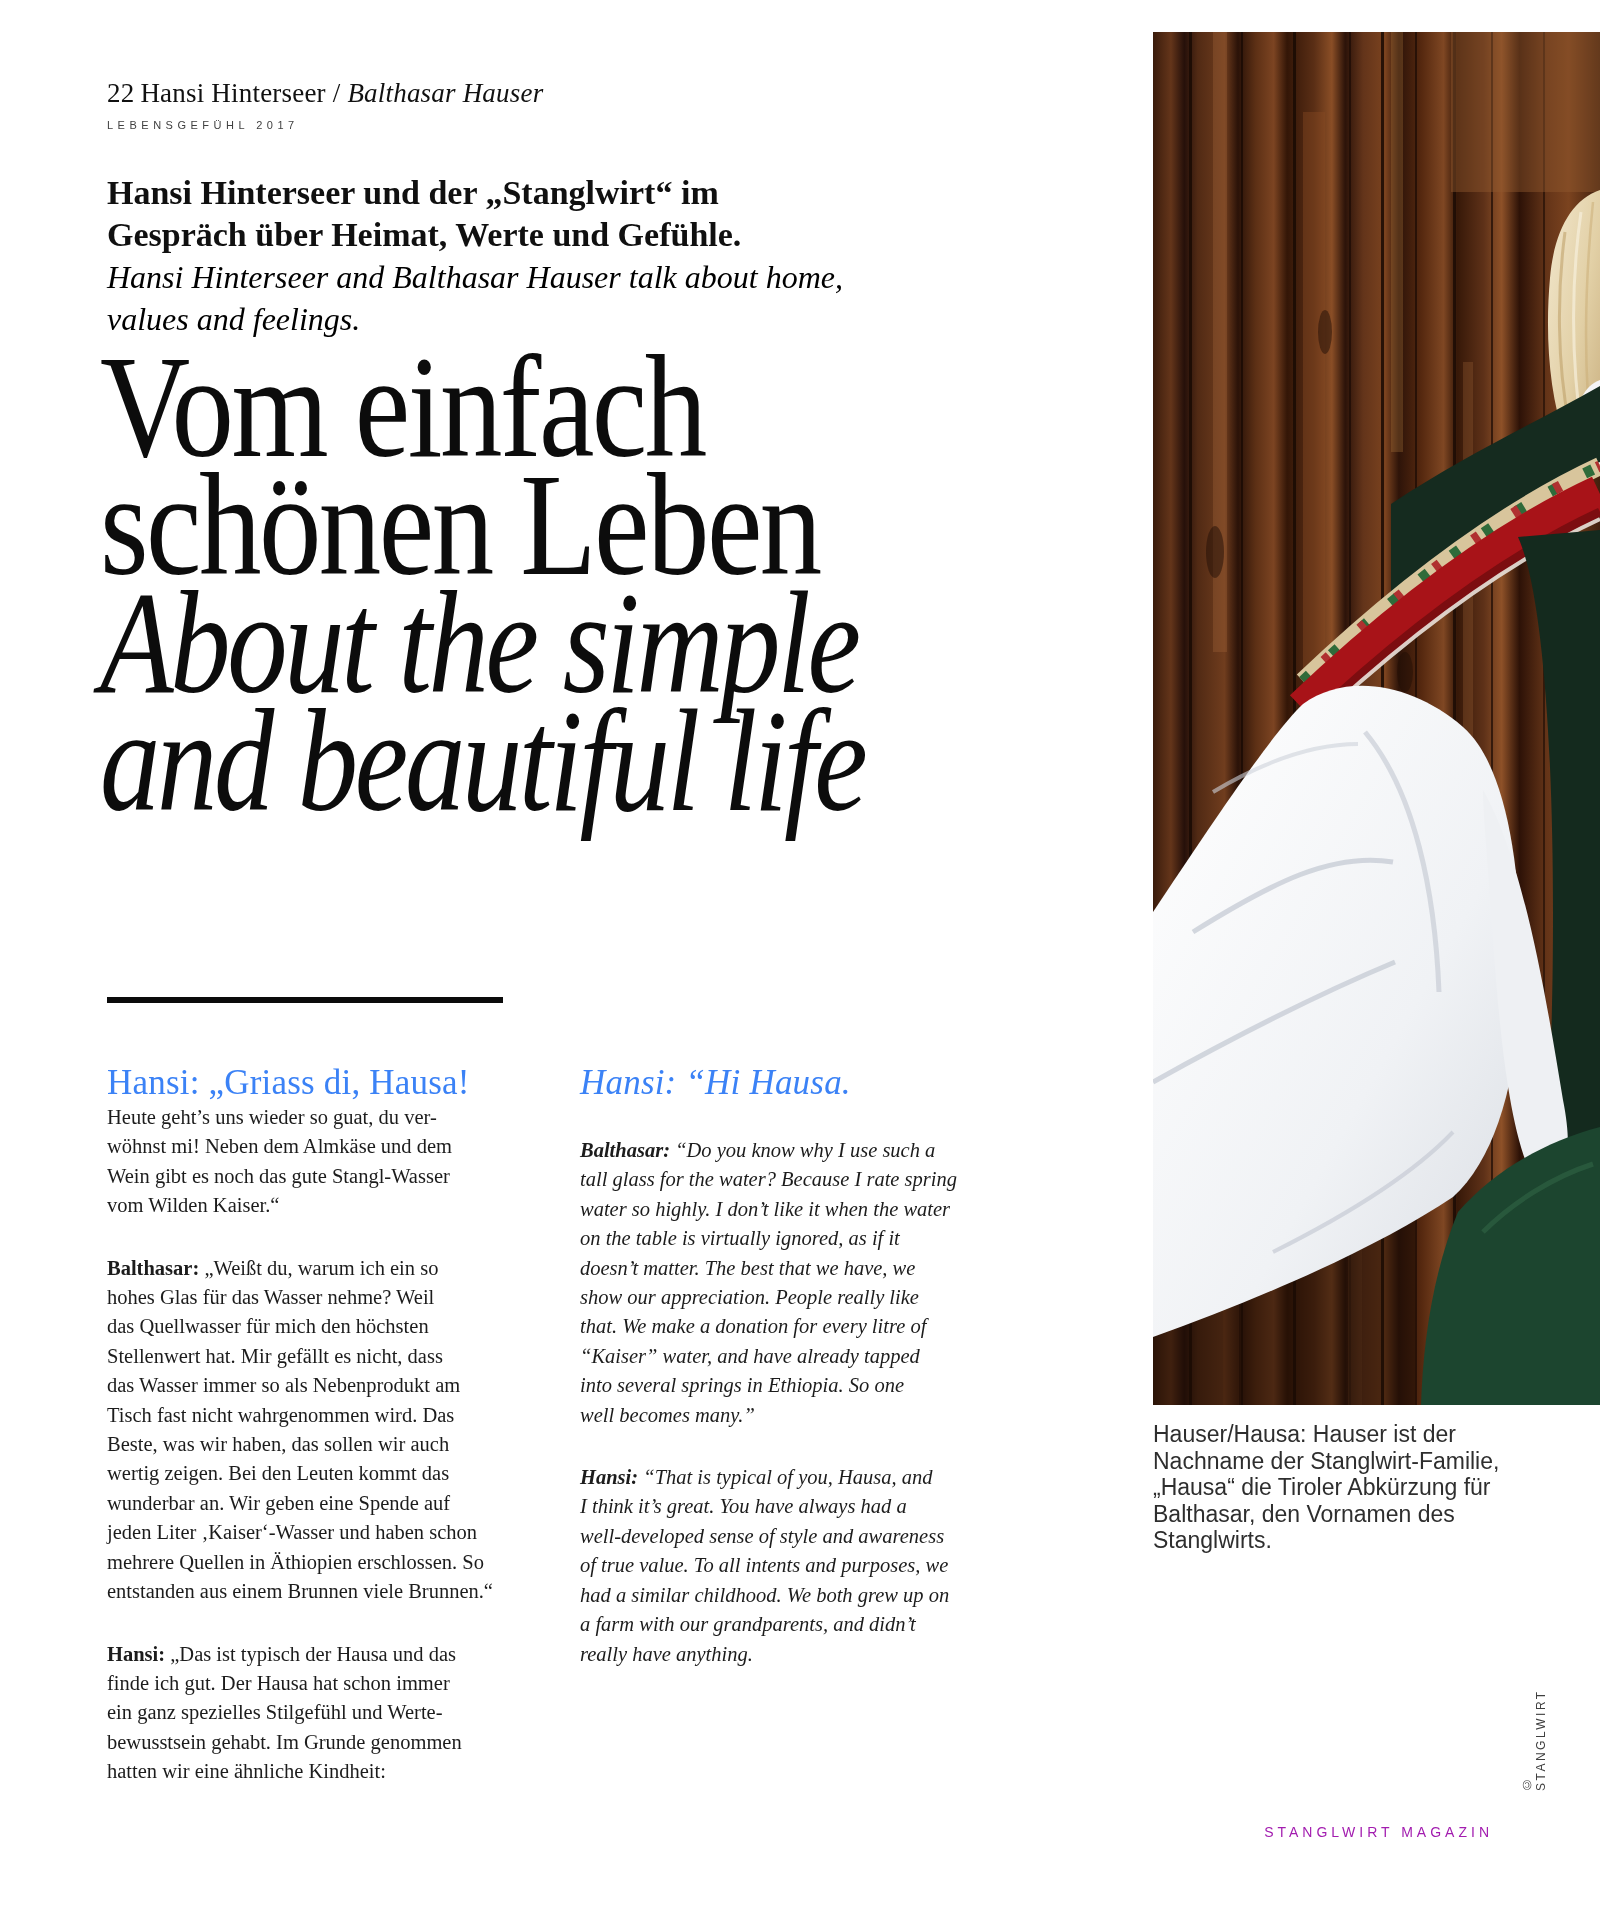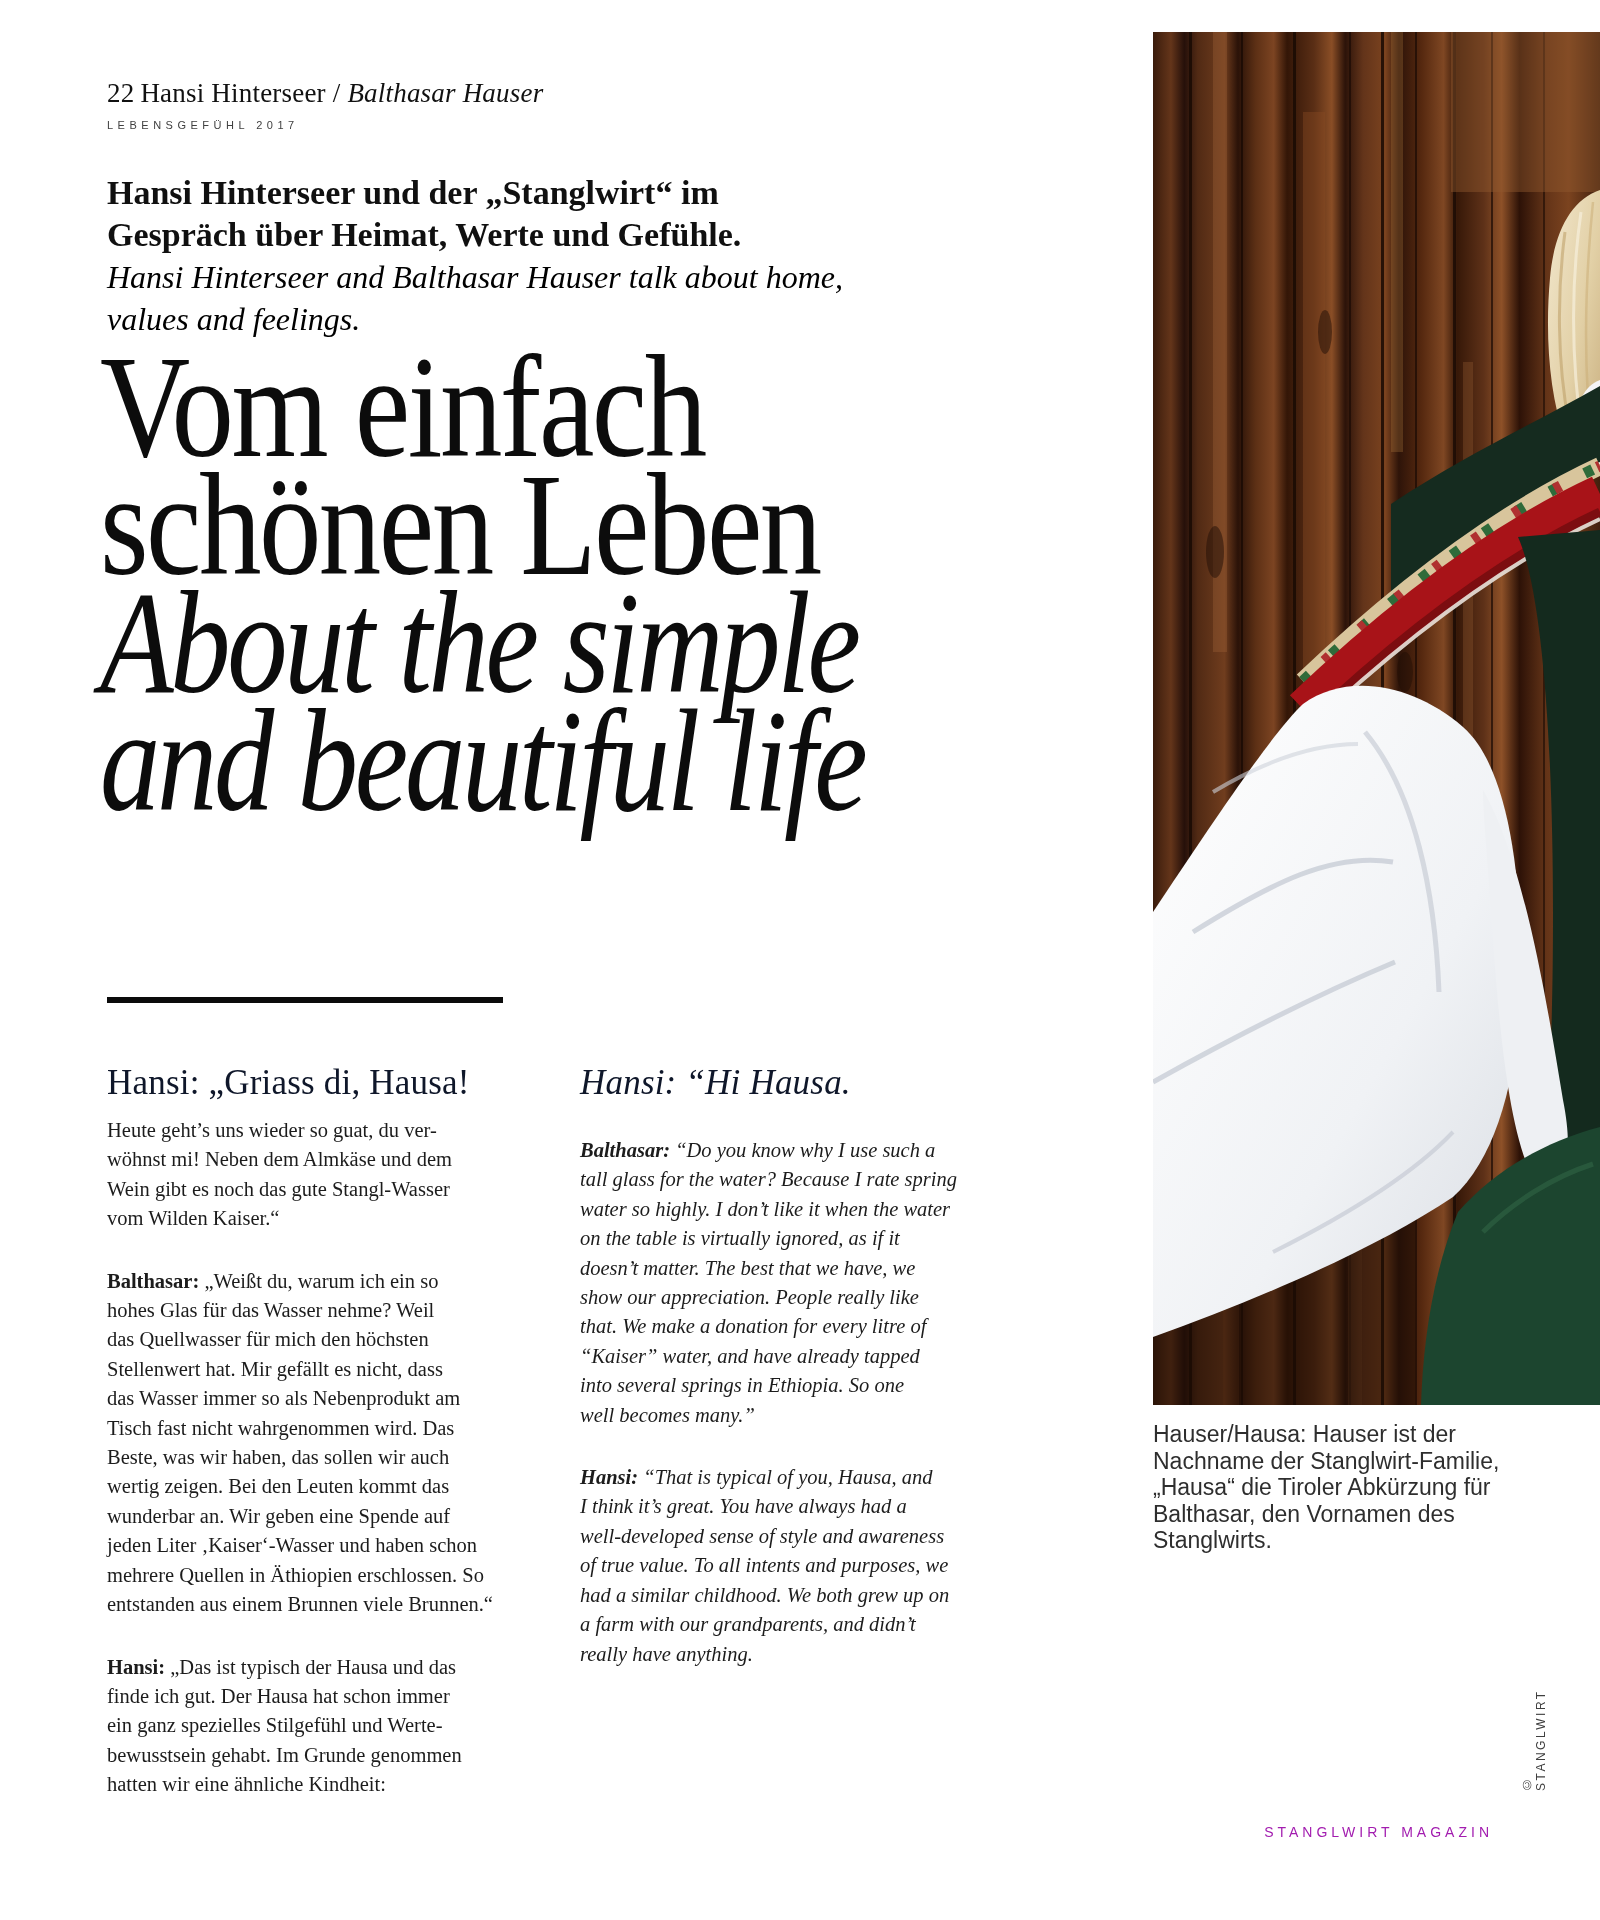--- a/index.html
+++ b/index.html
@@ -29,24 +29,24 @@
     letter-spacing:-3px; transform:scaleX(.85); transform-origin:0 50%;
     white-space:pre;
   }
   .hl.en { font-style:italic; transform:scaleX(.82); letter-spacing:-4px; }
   
   .rule { position:absolute; left:107px; top:997px; width:396px; height:6px; background:#0b0b0b; }
   
   .col { position:absolute; top:1063px; width:500px; }
   .col-de { left:107px; }
   .col-en { left:580px; }
-  .col h2 { font-size:35px; font-weight:normal; color:#0f172a; letter-spacing:.2px; }
+  .col h2 { font-size:35px; font-weight:normal; color:#3b82f6; letter-spacing:.2px; }
   .col-en h2 { font-style:italic; }
   .col p { font-size:20.5px; line-height:29.4px; white-space:pre-line; color:#1c1c1c; }
-  .col p.first { margin-top:13px; }
+  .col p.first { }
   .col p.speakerpara { margin-top:33px; }
   .col-de strong { font-weight:bold; }
   .col-en p, .col-en strong { font-style:italic; }
   .col-en strong { font-weight:bold; }
   
   .photo { position:absolute; left:1153px; top:32px; width:447px; height:1373px; }
   .photo svg { display:block; width:100%; height:100%; }
   
   .caption {
     position:absolute; left:1153px; top:1421px; width:390px;

